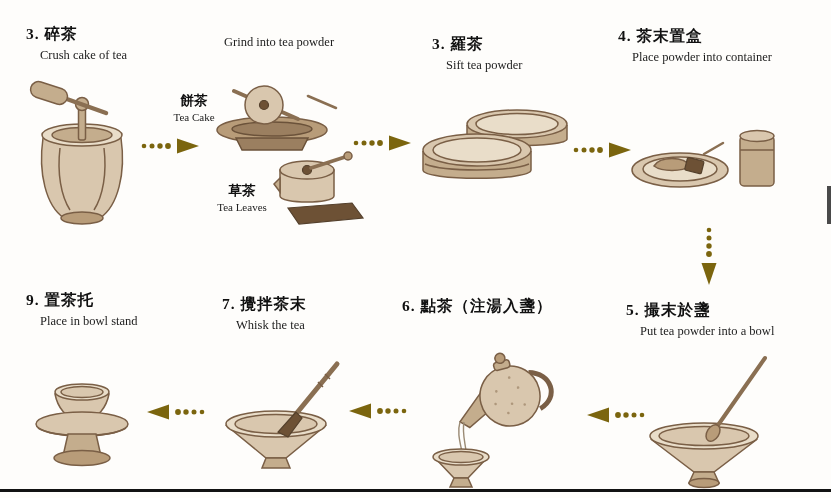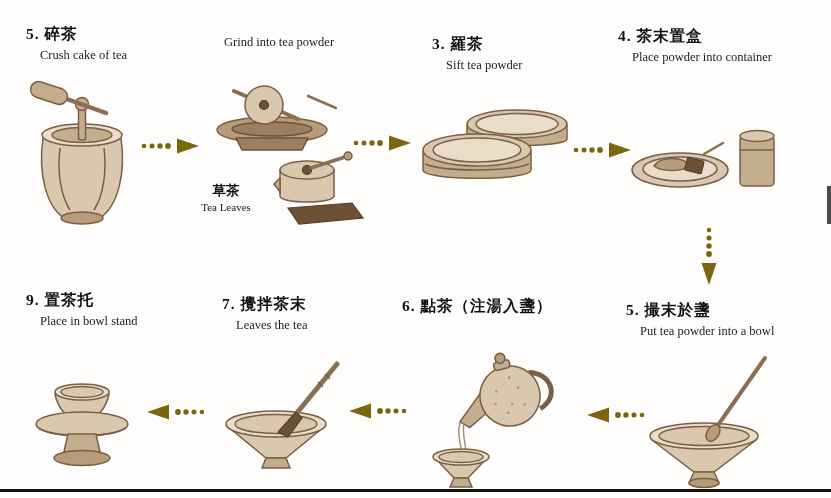--- a/index.html
+++ b/index.html
@@ -29,52 +29,56 @@
 </style>
 </head>
 <body>
 
 <div class="canvas">
 
   <div class="bottom-rule"></div>
   <div class="edge-mark"></div>
 
   <div class="step" style="left:26px;top:24px">
-    <div class="zh">5. 碎茶</div>
+    <div class="zh">3. 碎茶</div>
     <div class="en">Crush cake of tea</div>
   </div>
   <div class="step" style="left:210px;top:32px">
     <div class="en">Grind into tea powder</div>
   </div>
   <div class="step" style="left:432px;top:34px">
     <div class="zh">3. 羅茶</div>
     <div class="en">Sift tea powder</div>
   </div>
   <div class="step" style="left:618px;top:26px">
     <div class="zh">4. 茶末置盒</div>
     <div class="en">Place powder into container</div>
   </div>
 
   <div class="step" style="left:26px;top:290px">
     <div class="zh">9. 置茶托</div>
     <div class="en">Place in bowl stand</div>
   </div>
   <div class="step" style="left:222px;top:294px">
     <div class="zh">7. 攪拌茶末</div>
-    <div class="en">Leaves the tea</div>
+    <div class="en">Whisk the tea</div>
   </div>
   <div class="step" style="left:402px;top:296px">
     <div class="zh">6. 點茶（注湯入盞）</div>
   </div>
   <div class="step" style="left:626px;top:300px">
     <div class="zh">5. 撮末於盞</div>
     <div class="en">Put tea powder into a bowl</div>
   </div>
 
-  <div class="note" style="left:188px;top:182px;width:76px">
+  <div class="note" style="left:156px;top:92px;width:76px">
+    <div class="nzh">餅茶</div>
+    <div class="nen">Tea Cake</div>
+  </div>
+  <div class="note" style="left:204px;top:182px;width:76px">
     <div class="nzh">草茶</div>
     <div class="nen">Tea Leaves</div>
   </div>
 
   <svg class="illus" style="left:18px;top:78px" width="130" height="160" viewBox="0 0 130 160">
     <path class="f2" d="M 25,60 C 20,95 28,128 46,140 L 82,140 C 100,128 108,95 103,60 Z"></path>
     <path class="ln" d="M 42,70 C 39,95 43,118 52,132" stroke-width="0.8"></path>
     <path class="ln" d="M 86,70 C 89,95 85,118 76,132" stroke-width="0.8"></path>
     <ellipse class="f4" cx="64" cy="140" rx="21" ry="6"></ellipse>
     <ellipse class="f1" cx="64" cy="57" rx="40" ry="11"></ellipse>

